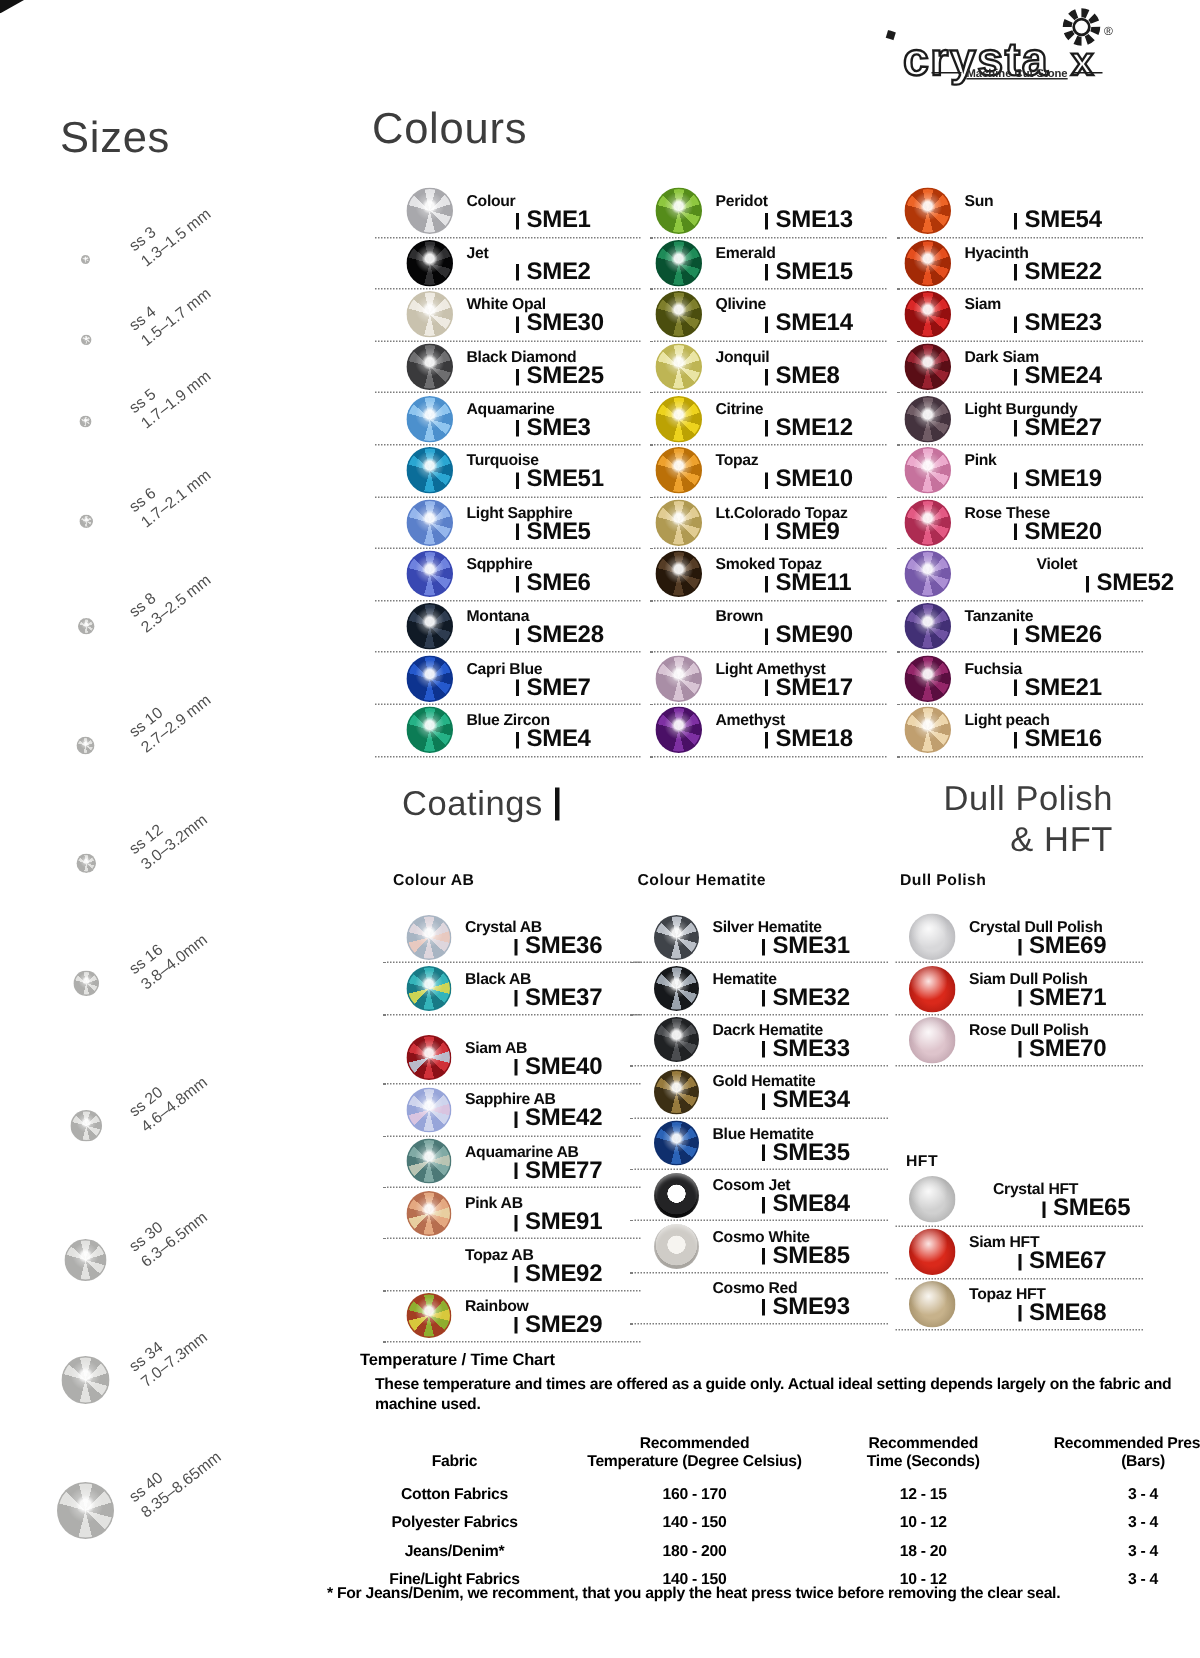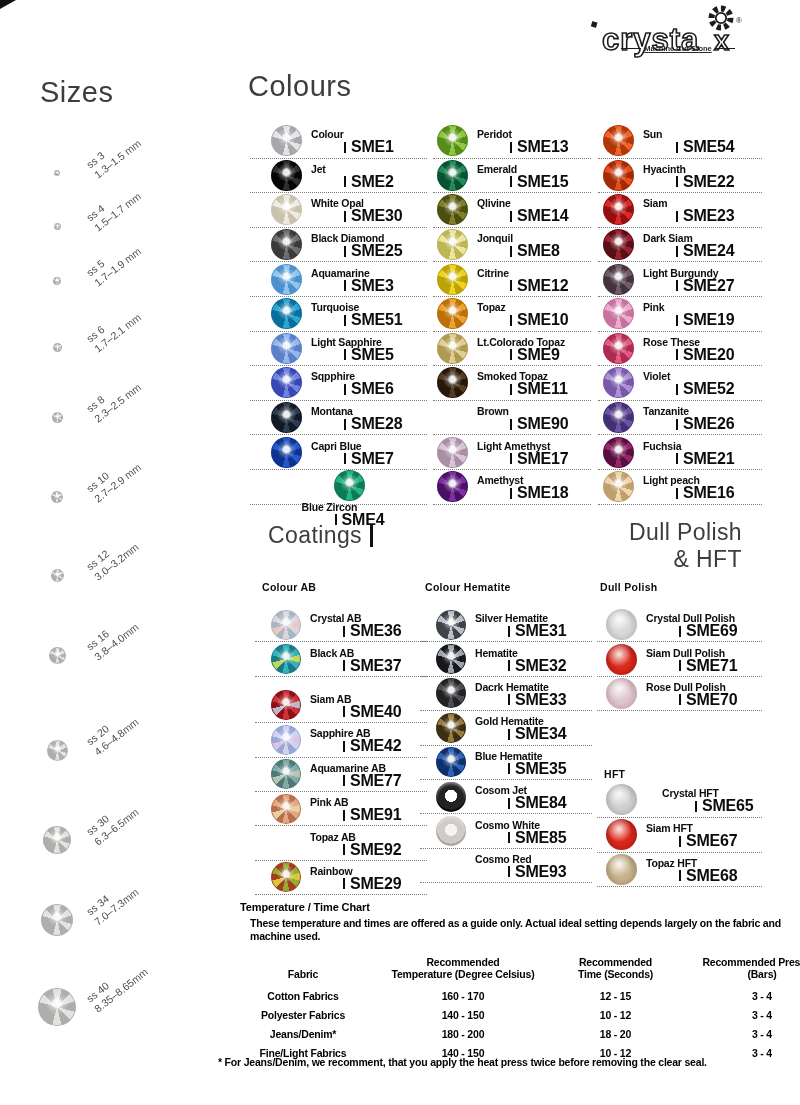--- a/index.html
+++ b/index.html
@@ -242,21 +242,21 @@
         <div class="crow" style="height: 34.6px;">
           <span class="sw" style="width: 31px; height: 31px; margin-left: 21px; background: radial-gradient(circle at 50% 40%, rgba(255, 255, 255, 0.92) 0px, rgba(255, 255, 255, 0.92) 12%, rgba(255, 255, 255, 0.28) 22%, rgba(255, 255, 255, 0) 40%), conic-gradient(from 15deg, rgb(13, 51, 143) 0deg, rgb(13, 51, 143) 8%, rgb(37, 89, 205) 8%, rgb(37, 89, 205) 16%, rgb(13, 51, 143) 16%, rgb(13, 51, 143) 25%, rgb(37, 89, 205) 25%, rgb(37, 89, 205) 33%, rgb(13, 51, 143) 33%, rgb(13, 51, 143) 42%, rgb(37, 89, 205) 42%, rgb(37, 89, 205) 50%, rgb(13, 51, 143) 50%, rgb(13, 51, 143) 58%, rgb(13, 51, 143) 58%, rgb(13, 51, 143) 67%, rgb(13, 51, 143) 67%, rgb(13, 51, 143) 75%, rgb(37, 89, 205) 75%, rgb(37, 89, 205) 83%, rgb(13, 51, 143) 83%, rgb(13, 51, 143) 92%, rgb(37, 89, 205) 92%, rgb(37, 89, 205) 100%); box-shadow: rgb(13, 51, 143) 0px 0px 0px 1px inset;"></span>
           <div class="ctxt">
             <div class="cname">Capri Blue</div>
             <div class="ccode">
               <span class="pipe"></span>
               <span class="codetxt">SME7</span>
             </div>
           </div>
         </div>
-        <div class="crow" style="height: 34.6px; flex-direction: column;">
+        <div class="crow" style="height: 34.6px;">
           <span class="sw" style="width: 31px; height: 31px; margin-left: 21px; background: radial-gradient(circle at 50% 40%, rgba(255, 255, 255, 0.92) 0px, rgba(255, 255, 255, 0.92) 12%, rgba(255, 255, 255, 0.28) 22%, rgba(255, 255, 255, 0) 40%), conic-gradient(from 15deg, rgb(12, 124, 85) 0deg, rgb(12, 124, 85) 8%, rgb(37, 178, 134) 8%, rgb(37, 178, 134) 16%, rgb(12, 124, 85) 16%, rgb(12, 124, 85) 25%, rgb(37, 178, 134) 25%, rgb(37, 178, 134) 33%, rgb(12, 124, 85) 33%, rgb(12, 124, 85) 42%, rgb(37, 178, 134) 42%, rgb(37, 178, 134) 50%, rgb(12, 124, 85) 50%, rgb(12, 124, 85) 58%, rgb(12, 124, 85) 58%, rgb(12, 124, 85) 67%, rgb(12, 124, 85) 67%, rgb(12, 124, 85) 75%, rgb(37, 178, 134) 75%, rgb(37, 178, 134) 83%, rgb(12, 124, 85) 83%, rgb(12, 124, 85) 92%, rgb(37, 178, 134) 92%, rgb(37, 178, 134) 100%); box-shadow: rgb(12, 124, 85) 0px 0px 0px 1px inset;"></span>
           <div class="ctxt">
             <div class="cname">Blue Zircon</div>
             <div class="ccode">
               <span class="pipe"></span>
               <span class="codetxt">SME4</span>
             </div>
           </div>
         </div>
       </div>
@@ -436,21 +436,21 @@
         <div class="crow" style="height: 34.6px;">
           <span class="sw" style="width: 31px; height: 31px; margin-left: 5px; background: radial-gradient(circle at 50% 40%, rgba(255, 255, 255, 0.92) 0px, rgba(255, 255, 255, 0.92) 12%, rgba(255, 255, 255, 0.28) 22%, rgba(255, 255, 255, 0) 40%), conic-gradient(from 15deg, rgb(173, 44, 82) 0deg, rgb(173, 44, 82) 8%, rgb(227, 89, 131) 8%, rgb(227, 89, 131) 16%, rgb(173, 44, 82) 16%, rgb(173, 44, 82) 25%, rgb(227, 89, 131) 25%, rgb(227, 89, 131) 33%, rgb(173, 44, 82) 33%, rgb(173, 44, 82) 42%, rgb(227, 89, 131) 42%, rgb(227, 89, 131) 50%, rgb(173, 44, 82) 50%, rgb(173, 44, 82) 58%, rgb(173, 44, 82) 58%, rgb(173, 44, 82) 67%, rgb(173, 44, 82) 67%, rgb(173, 44, 82) 75%, rgb(227, 89, 131) 75%, rgb(227, 89, 131) 83%, rgb(173, 44, 82) 83%, rgb(173, 44, 82) 92%, rgb(227, 89, 131) 92%, rgb(227, 89, 131) 100%); box-shadow: rgb(173, 44, 82) 0px 0px 0px 1px inset;"></span>
           <div class="ctxt">
             <div class="cname">Rose These</div>
             <div class="ccode">
               <span class="pipe"></span>
               <span class="codetxt">SME20</span>
             </div>
           </div>
         </div>
-        <div class="crow" style="height: 34.6px;">
+        <div class="crow" style="height: 34.6px; gap: 48px;">
           <span class="sw" style="width: 31px; height: 31px; margin-left: 5px; background: radial-gradient(circle at 50% 40%, rgba(255, 255, 255, 0.92) 0px, rgba(255, 255, 255, 0.92) 12%, rgba(255, 255, 255, 0.28) 22%, rgba(255, 255, 255, 0) 40%), conic-gradient(from 15deg, rgb(118, 89, 169) 0deg, rgb(118, 89, 169) 8%, rgb(172, 143, 212) 8%, rgb(172, 143, 212) 16%, rgb(118, 89, 169) 16%, rgb(118, 89, 169) 25%, rgb(172, 143, 212) 25%, rgb(172, 143, 212) 33%, rgb(118, 89, 169) 33%, rgb(118, 89, 169) 42%, rgb(172, 143, 212) 42%, rgb(172, 143, 212) 50%, rgb(118, 89, 169) 50%, rgb(118, 89, 169) 58%, rgb(118, 89, 169) 58%, rgb(118, 89, 169) 67%, rgb(118, 89, 169) 67%, rgb(118, 89, 169) 75%, rgb(172, 143, 212) 75%, rgb(172, 143, 212) 83%, rgb(118, 89, 169) 83%, rgb(118, 89, 169) 92%, rgb(172, 143, 212) 92%, rgb(172, 143, 212) 100%); box-shadow: rgb(118, 89, 169) 0px 0px 0px 1px inset;"></span>
           <div class="ctxt">
             <div class="cname">Violet</div>
             <div class="ccode">
               <span class="pipe"></span>
               <span class="codetxt">SME52</span>
             </div>
           </div>
         </div>
         <div class="crow" style="height: 34.6px;">

